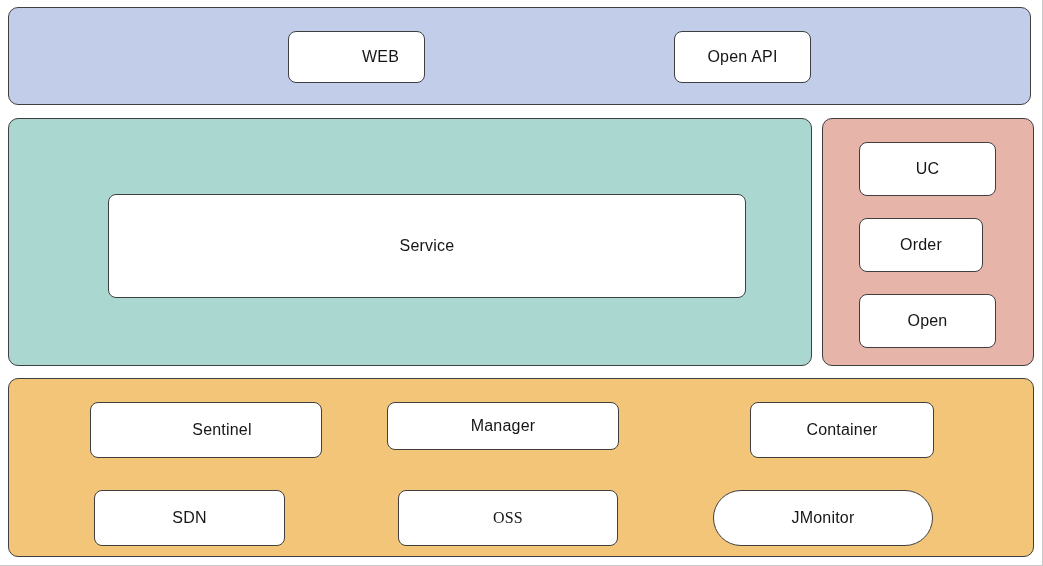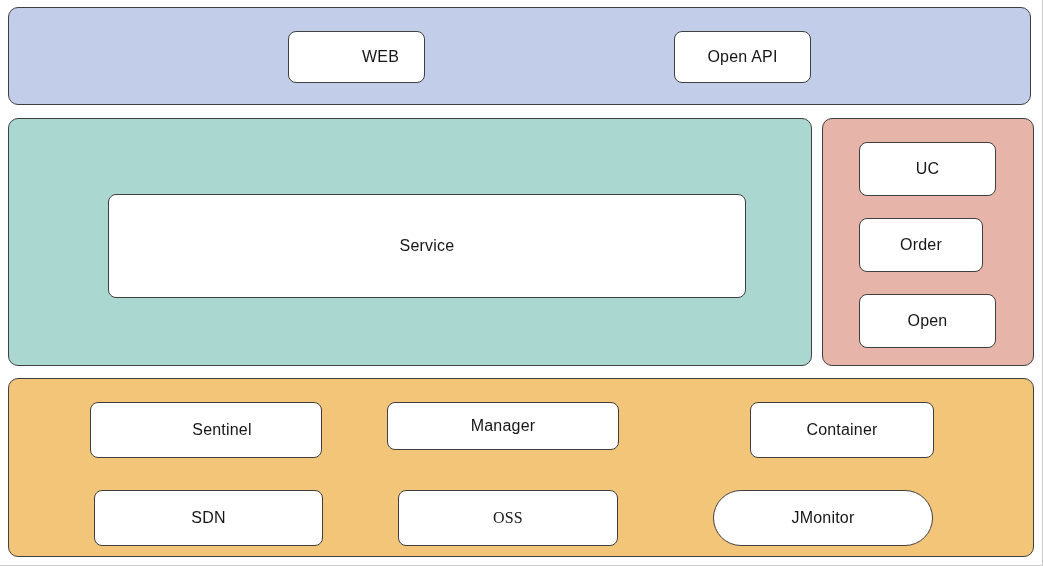--- a/index.html
+++ b/index.html
@@ -47,21 +47,21 @@
 
   
   .node-uc    { left: 36px; top: 23px;  width: 137px; height: 54px; }
   .node-order { left: 36px; top: 99px;  width: 124px; height: 54px; }
   .node-trade { left: 36px; top: 175px; width: 137px; height: 54px; }
 
   
   .node-sentinel  { left: 81px;  top: 23px;  width: 232px; height: 56px; padding-left: 32px; }
   .node-manager   { left: 378px; top: 23px;  width: 232px; height: 48px; }
   .node-container { left: 704px; top: 23px;  width: 184px; height: 56px; margin-left: 37px; }
-  .node-sdn       { left: 85px;  top: 111px; width: 229px; height: 56px; }
+  .node-sdn       { left: 85px;  top: 111px; width: 191px; height: 56px; }
   .node-oss       { left: 389px; top: 111px; width: 220px; height: 56px; font-family: Liberation Serif, serif; }
   .node-jmonitor  { left: 704px; top: 111px; width: 220px; height: 56px; border-radius: 28px; }
 </style>
 </head>
 <body>
 
 <div class="screen">
 
   <div class="band access">
     <div class="node node-web">

